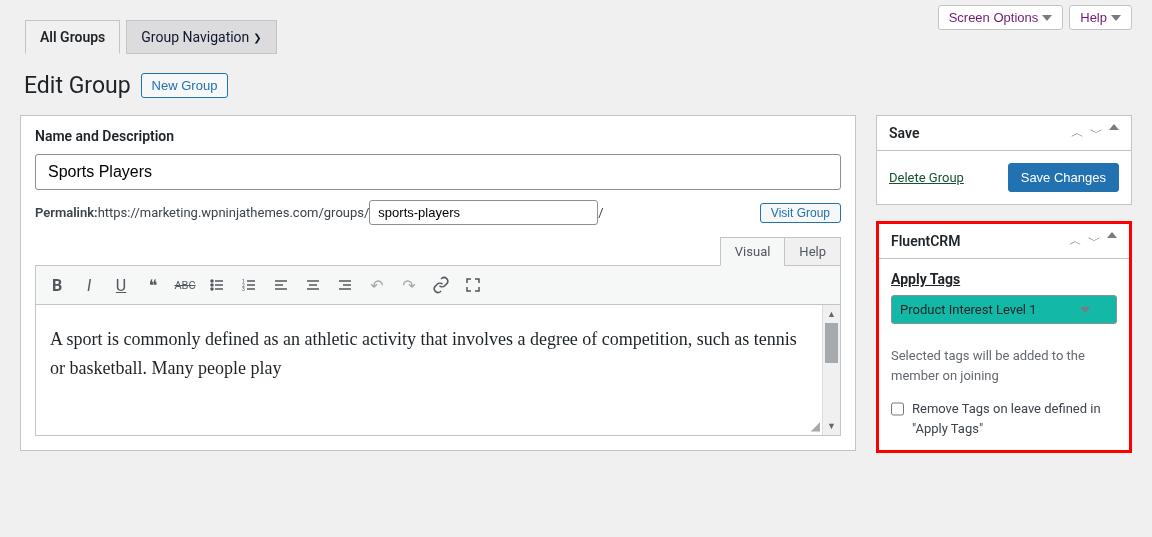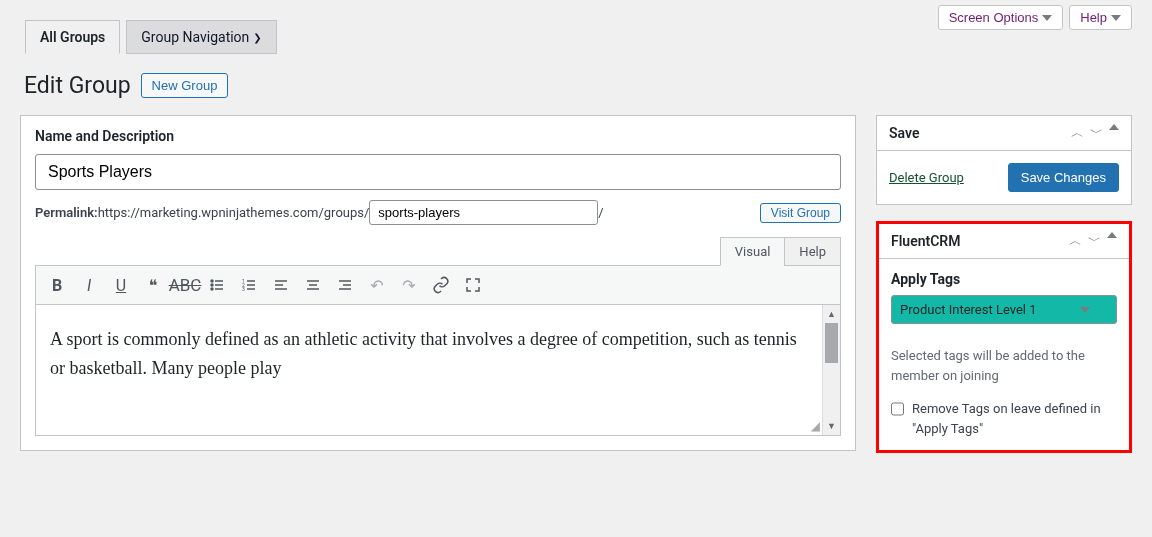--- a/index.html
+++ b/index.html
@@ -249,20 +249,21 @@
     }
     .save-row {
       display: flex;
       justify-content: space-between;
       align-items: center;
     }
     .apply-tags-label {
       font-weight: 700;
       font-size: 14px;
       margin-bottom: 8px;
+      text-decoration: underline;
     }
     .tag-select {
       width: 100%;
       border: 1px solid #8c8f94;
       border-radius: 3px;
       padding: 6px 26px 6px 8px;
       font-size: 13px;
       background: #14b8a6;
       position: relative;
       cursor: pointer;
@@ -363,21 +364,21 @@
             <div class="toolbar-btn">
                 <b>B</b>
               </div>
             <div class="toolbar-btn">
                 <i>I</i>
               </div>
             <div class="toolbar-btn">
                 <u>U</u>
               </div>
             <div class="toolbar-btn" style="font-family:Georgia;">❝</div>
-            <div class="toolbar-btn" style="font-size:17px;">
+            <div class="toolbar-btn" style="font-size:11px;">
                 <s>ABC</s>
               </div>
             <div class="toolbar-btn">
               <svg width="16" height="16" viewBox="0 0 16 16" fill="none" stroke="#50575e" stroke-width="1.5">
                   <circle cx="3" cy="4" r="1" fill="#50575e"></circle>
                   <line x1="6" y1="4" x2="14" y2="4"></line>
                   <circle cx="3" cy="8" r="1" fill="#50575e"></circle>
                   <line x1="6" y1="8" x2="14" y2="8"></line>
                   <circle cx="3" cy="12" r="1" fill="#50575e"></circle>
                   <line x1="6" y1="12" x2="14" y2="12"></line>

